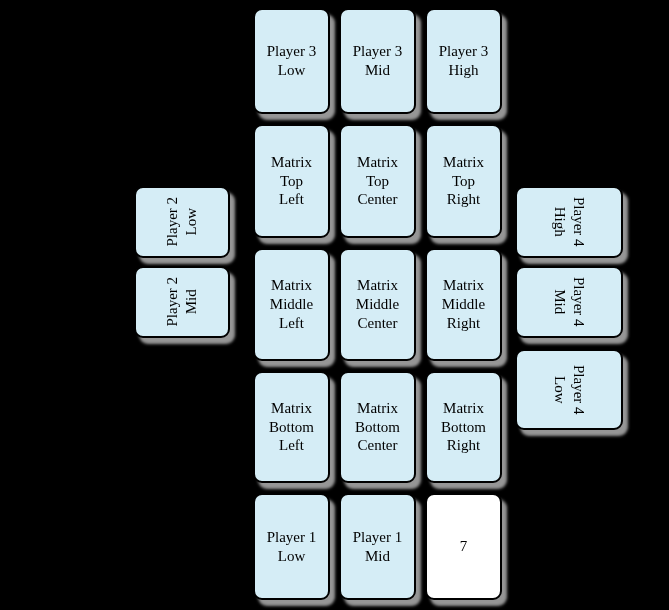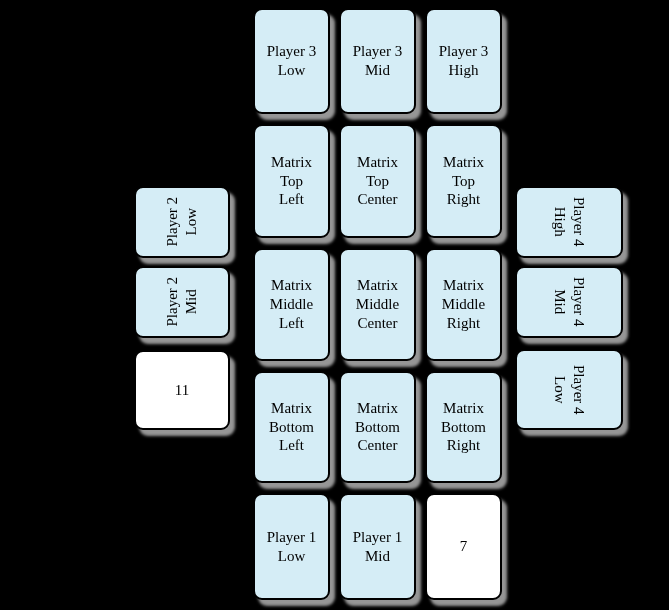--- a/index.html
+++ b/index.html
@@ -145,25 +145,20 @@
         <div>Player 2</div>
         <div>Low</div>
       </div>
     </div>
     <div class="card card-blue" style="left: 90px; top: 266px; width: 96px; height: 72px;">
       <div class="card-label" style="transform: rotate(-90deg);">
         <div>Player 2</div>
         <div>Mid</div>
       </div>
     </div>
-    <div class="card card-white" style="left: 90px; top: 350px; width: 96px; height: 80px;">
-      <div class="card-label">
-        <div>11</div>
-      </div>
-    </div>
     <div class="card card-blue" style="left: 471px; top: 186px; width: 108px; height: 72px;">
       <div class="card-label" style="transform: rotate(90deg);">
         <div>Player 4</div>
         <div>High</div>
       </div>
     </div>
     <div class="card card-blue" style="left: 471px; top: 266px; width: 108px; height: 72px;">
       <div class="card-label" style="transform: rotate(90deg);">
         <div>Player 4</div>
         <div>Mid</div>

